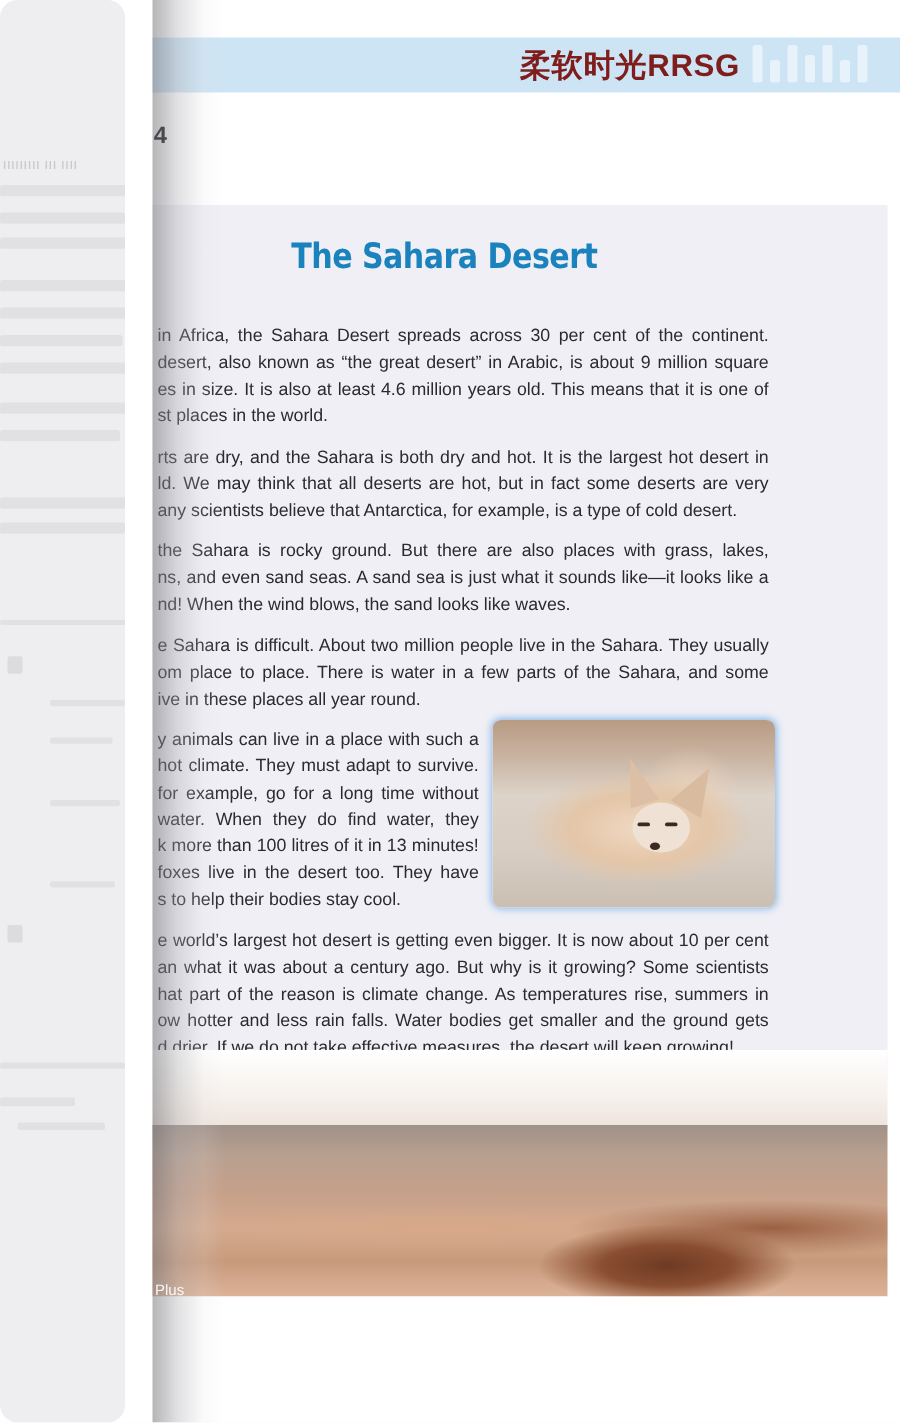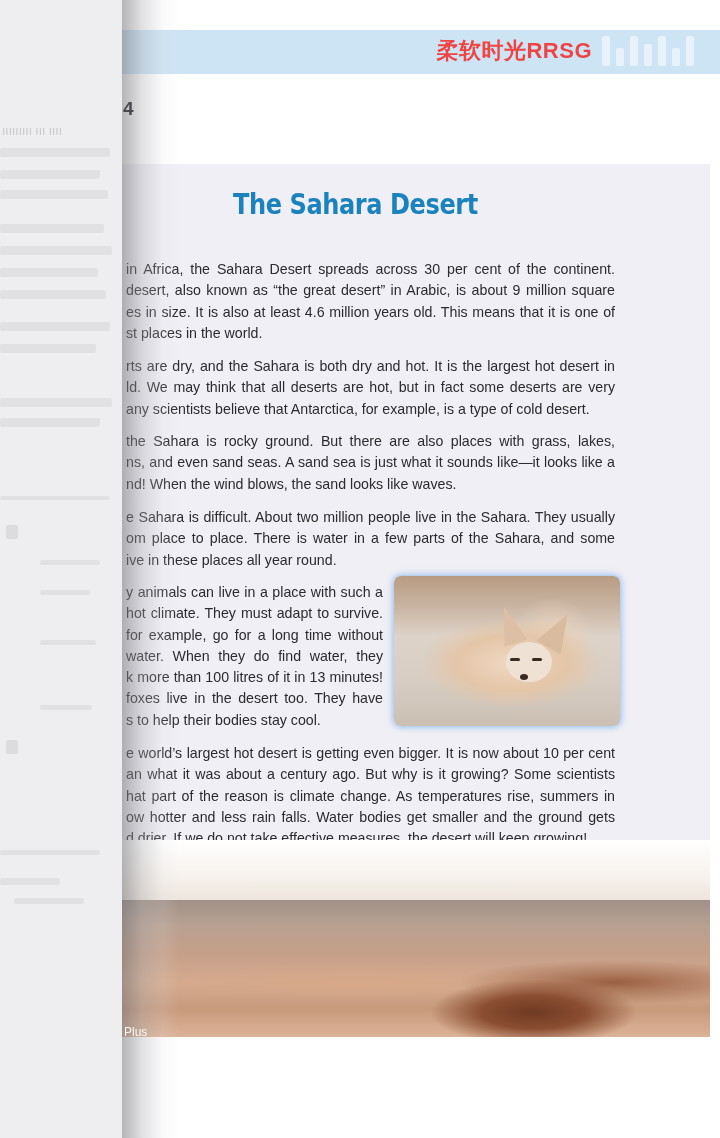--- a/index.html
+++ b/index.html
@@ -1,22 +1,22 @@
 <!DOCTYPE html>
 <html><head>
 <meta charset="utf-8">
 <style>
   * { box-sizing: border-box; margin: 0; padding: 0; }
   html, body { width: 720px; height: 1138px; overflow: hidden; background: #ffffff; }
   body { position: relative; font-family: "Liberation Sans", sans-serif; }
 
   
   .left-page {
-    position: absolute; left: 0; top: 0; width: 122px; height: 1138px;
-    background: #eeeef0; overflow: hidden;
+    position: absolute; left: 0; top: 0; width: 100px; height: 1138px;
+    background: #eeeef0; overflow: hidden; border-radius: 14px;
   }
   .left-page .ghost-line {
     position: absolute; left: 0; height: 9px; background: #d9d9dc; border-radius: 2px; opacity: .6;
   }
   .left-page .ghost-text {
     position: absolute; left: 2px; font-size: 12px; color: #c9c9cc; white-space: nowrap;
   }
   .left-page .ghost-box {
     position: absolute; left: 6px; width: 12px; height: 14px; background: #d4d4d7; border-radius: 2px; opacity: .7;
   }
@@ -27,22 +27,22 @@
     background: linear-gradient(to right, rgba(120,120,125,.55) 0%, rgba(170,170,175,.35) 35%, rgba(220,220,225,.15) 70%, rgba(255,255,255,0) 100%);
     pointer-events: none; z-index: 5;
   }
 
   
   .header-band {
     position: absolute; left: 122px; top: 30px; width: 598px; height: 44px;
     background: #cde4f4;
   }
   .watermark {
-    position: absolute; right: 128px; top: 36px; font-size: 22px; font-weight: bold;
-    color: #ef4444; letter-spacing: 0.5px; z-index: 6;
+    position: absolute; right: 128px; top: 36px; font-size: 25px; font-weight: bold;
+    color: #7f1d1d; letter-spacing: 0.5px; z-index: 6;
   }
   .watermark-logo {
     position: absolute; right: 22px; top: 30px; width: 100px; height: 36px; z-index: 6;
     display: flex; gap: 6px; align-items: flex-end; justify-content: center;
   }
   .watermark-logo span { display: block; width: 8px; background: #eaf3fb; border-radius: 2px; opacity: .9; }
 
   .page-number {
     position: absolute; left: 123px; top: 98px; font-size: 19px; font-weight: bold; color: #4a4a4e; z-index: 6;
   }

